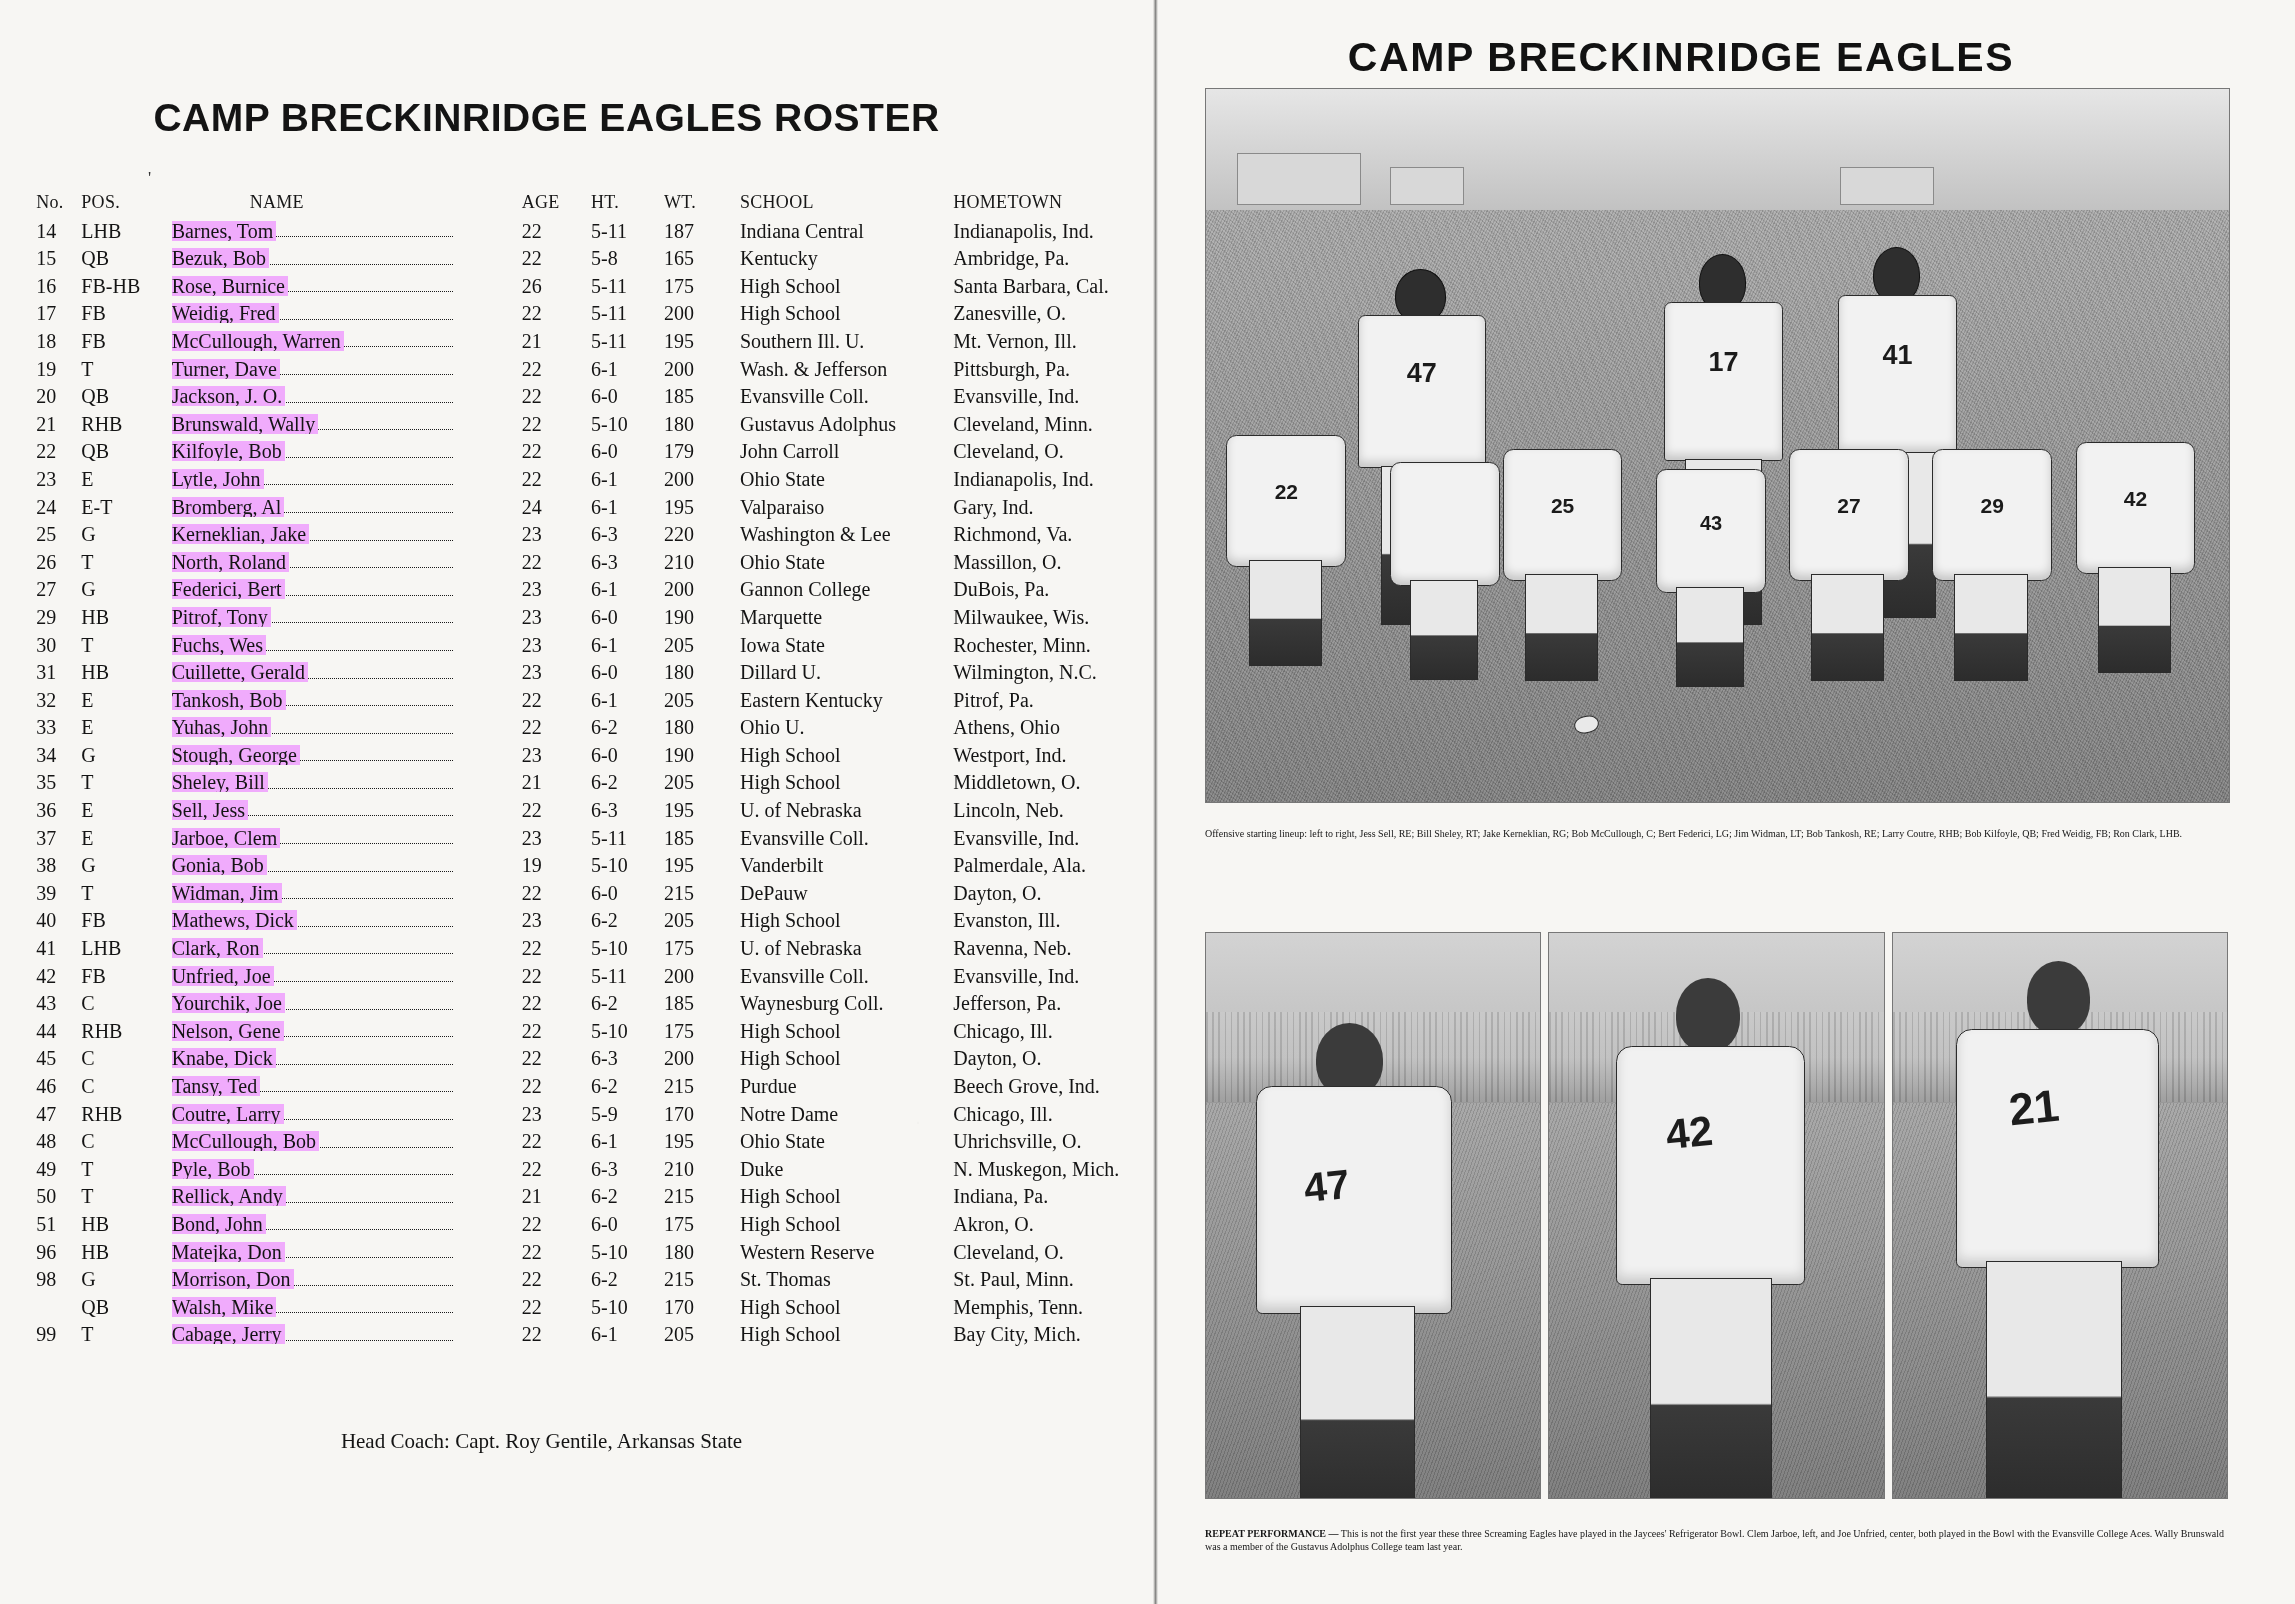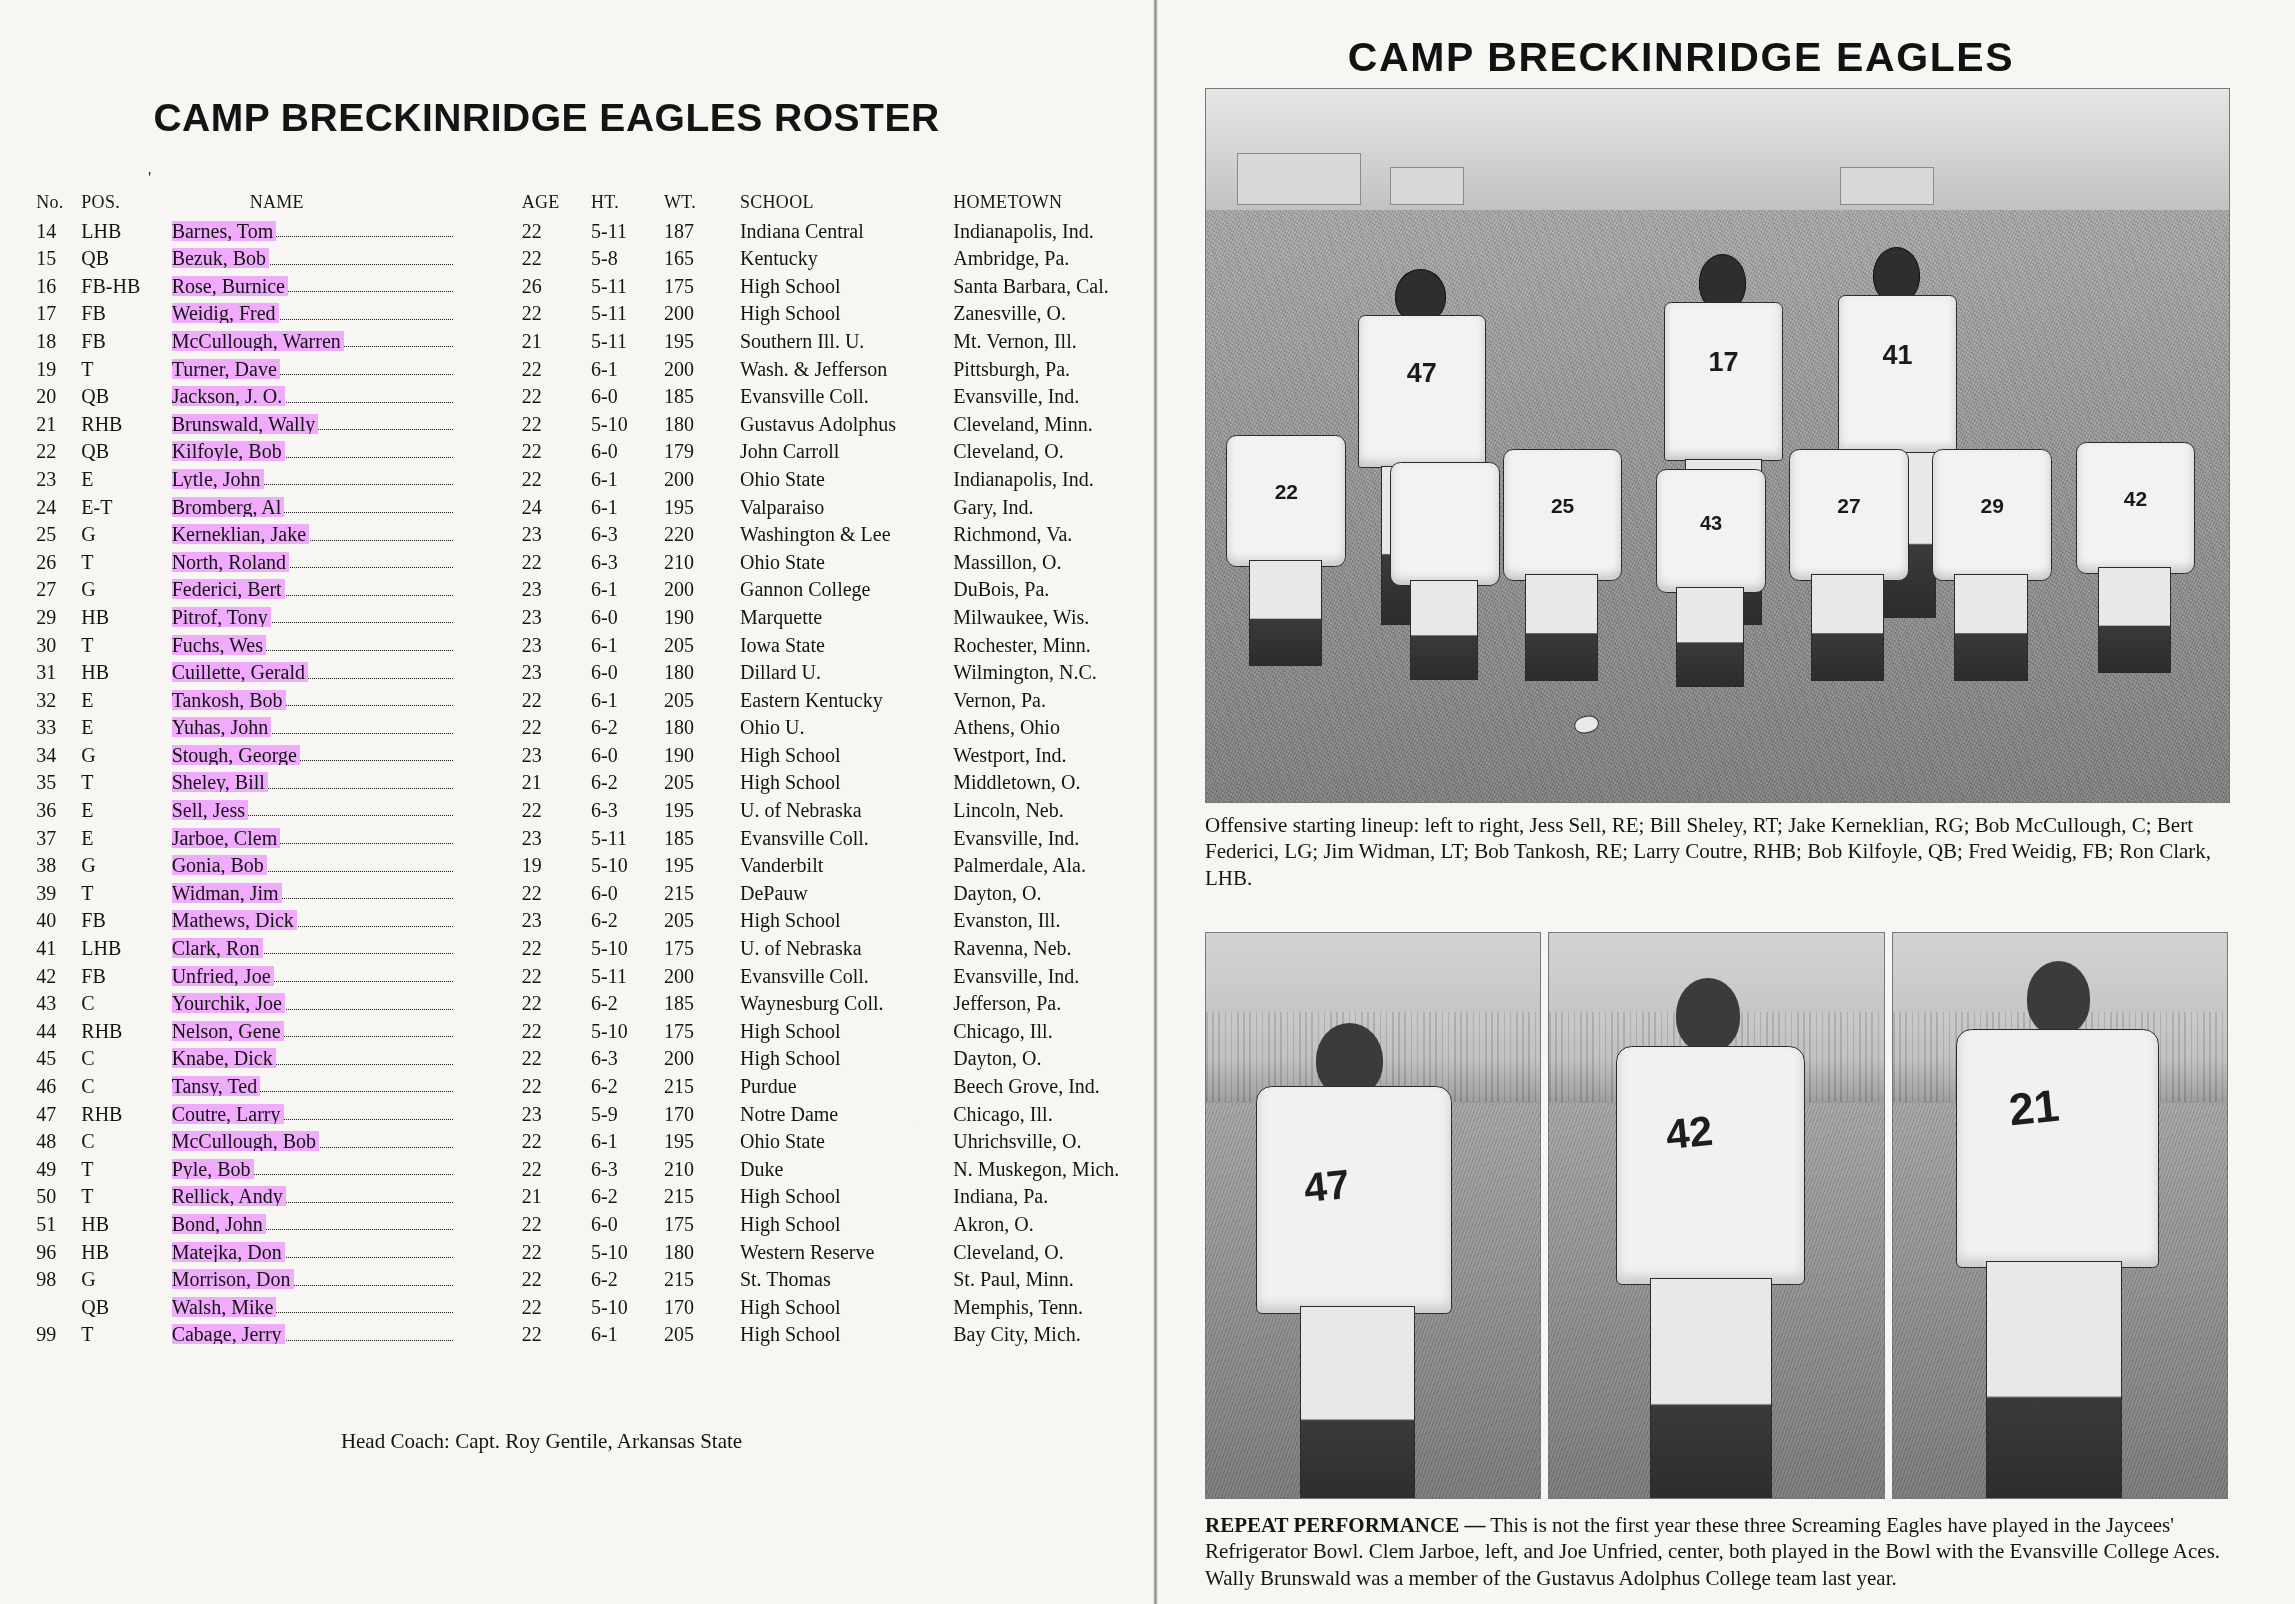--- a/index.html
+++ b/index.html
@@ -200,23 +200,24 @@
   .football {
     position: absolute;
     width: 23px; height: 14.6px;
     background: #e9e9e9;
     border: 1px solid #2a2a2a;
     border-radius: 50%/60%;
     transform: rotate(-12deg);
   }
   .caption {
     position: absolute;
-    font-size: 21px;
+    font-size: 10px;
     line-height: 1.25;
     color: #151515;
+    margin-top: 16px;
   }
   .caption-team {
     left: 47px; top: 812px; width: 1020px;
   }
 
   
   .triptych {
     position: absolute;
     left: 47px; top: 932px;
     width: 1023px; height: 567px;
@@ -461,21 +462,21 @@
             <td class="c-home">Wilmington, N.C.</td>
           </tr>
           <tr>
             <td class="c-no">32</td>
             <td class="c-pos">E</td>
             <td class="c-name"><span class="name-cell"><span class="dots"></span><span class="nm">Tankosh, Bob</span></span></td>
             <td class="c-age">22</td>
             <td class="c-ht">6-1</td>
             <td class="c-wt">205</td>
             <td class="c-school">Eastern Kentucky</td>
-            <td class="c-home">Vernon, Pa.</td>
+            <td class="c-home">Pitrof, Pa.</td>
           </tr>
           <tr>
             <td class="c-no">33</td>
             <td class="c-pos">E</td>
             <td class="c-name"><span class="name-cell"><span class="dots"></span><span class="nm">Yuhas, John</span></span></td>
             <td class="c-age">22</td>
             <td class="c-ht">6-2</td>
             <td class="c-wt">180</td>
             <td class="c-school">Ohio U.</td>
             <td class="c-home">Athens, Ohio</td>

